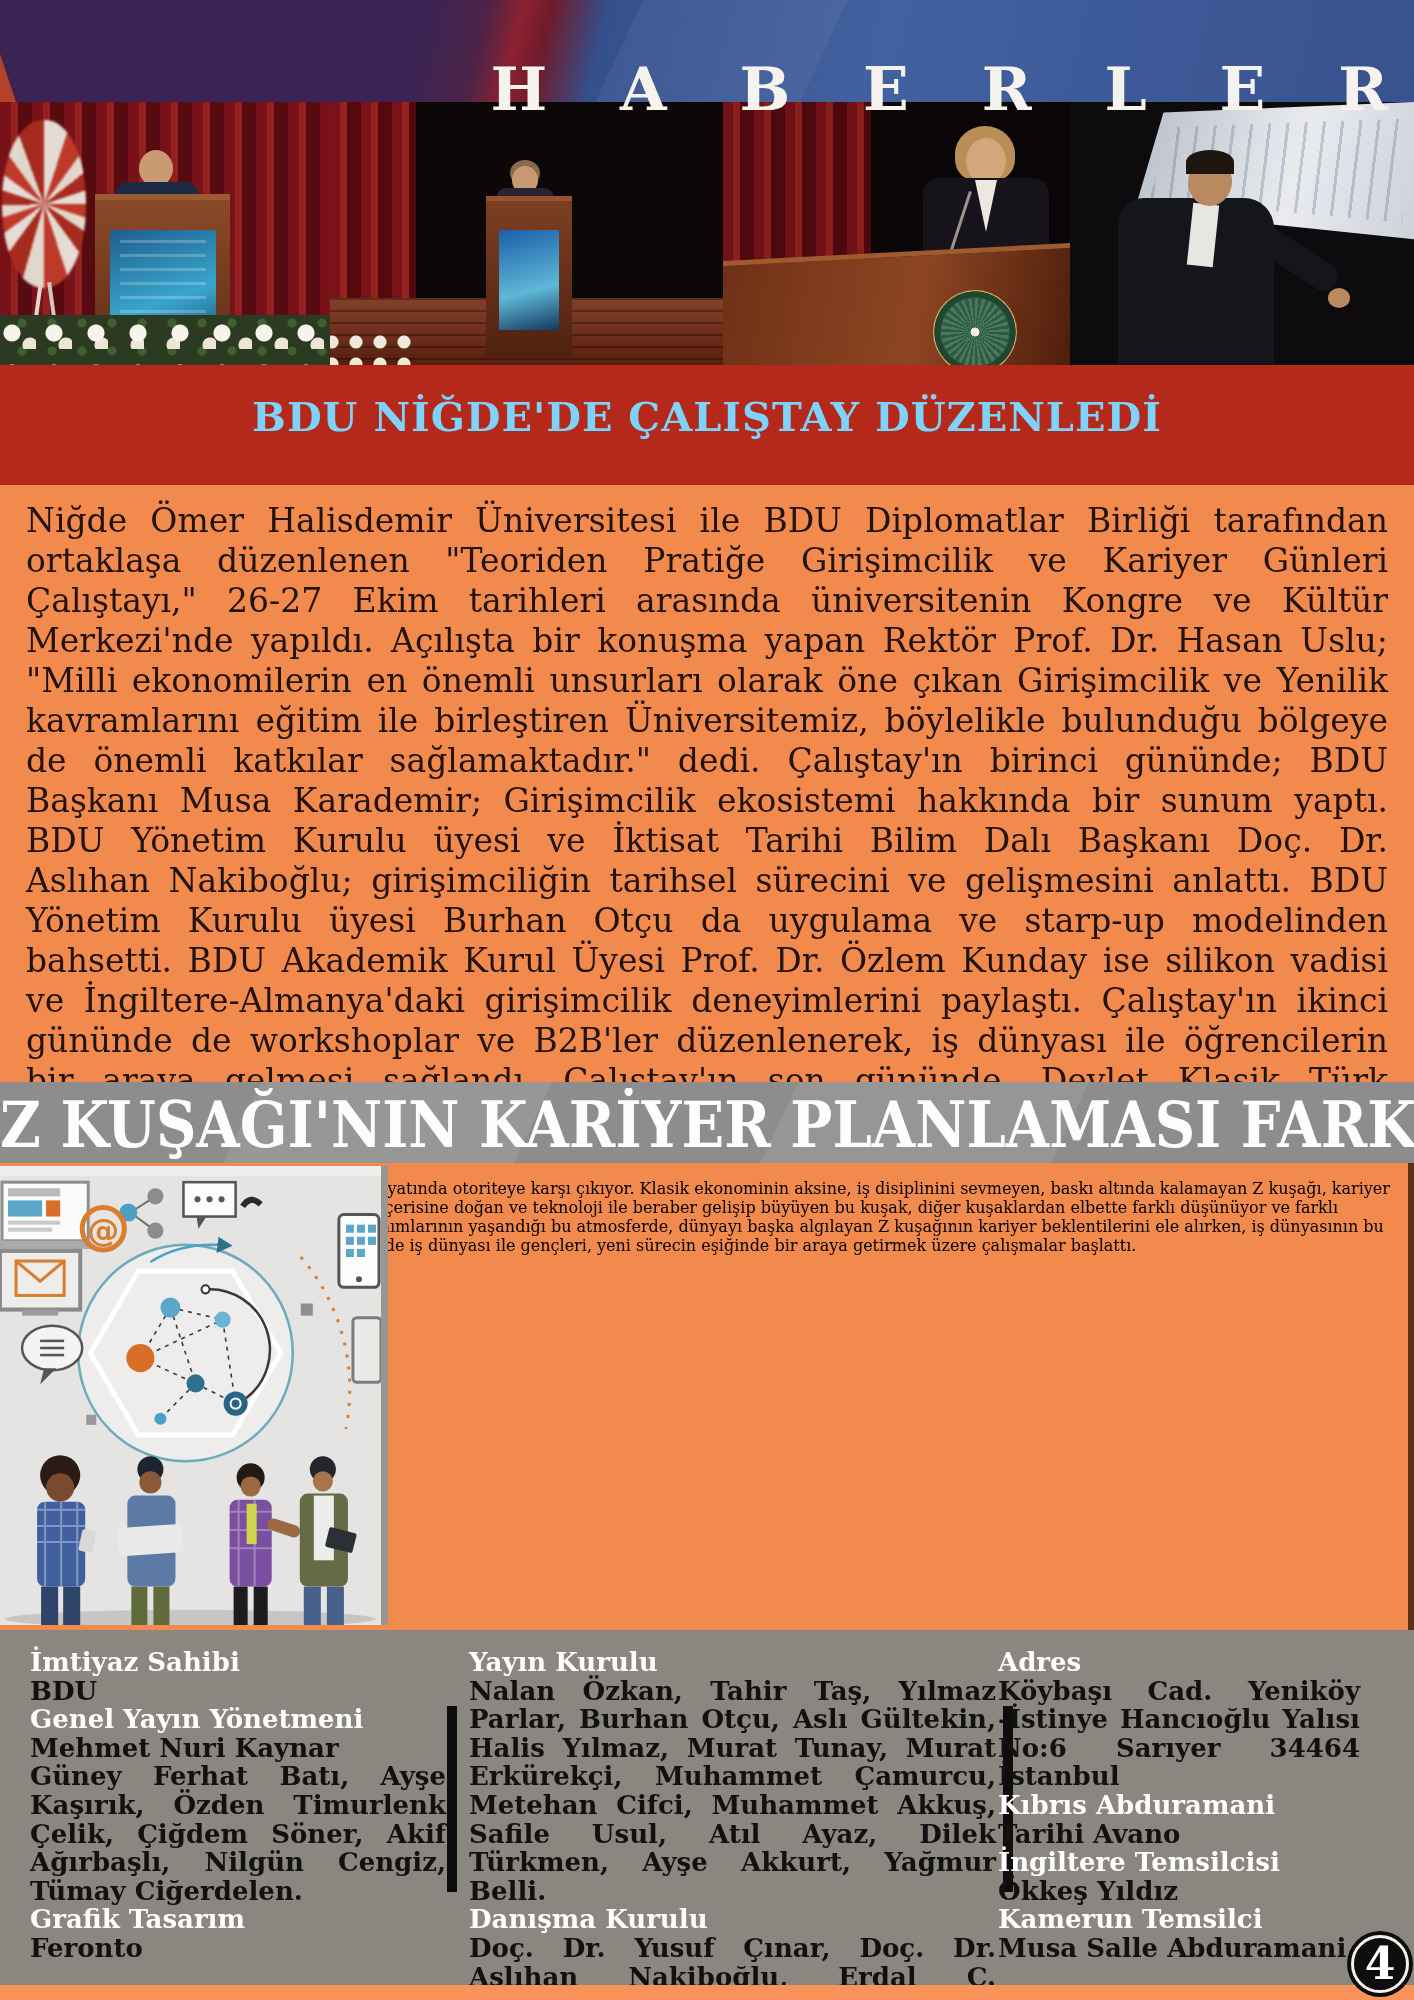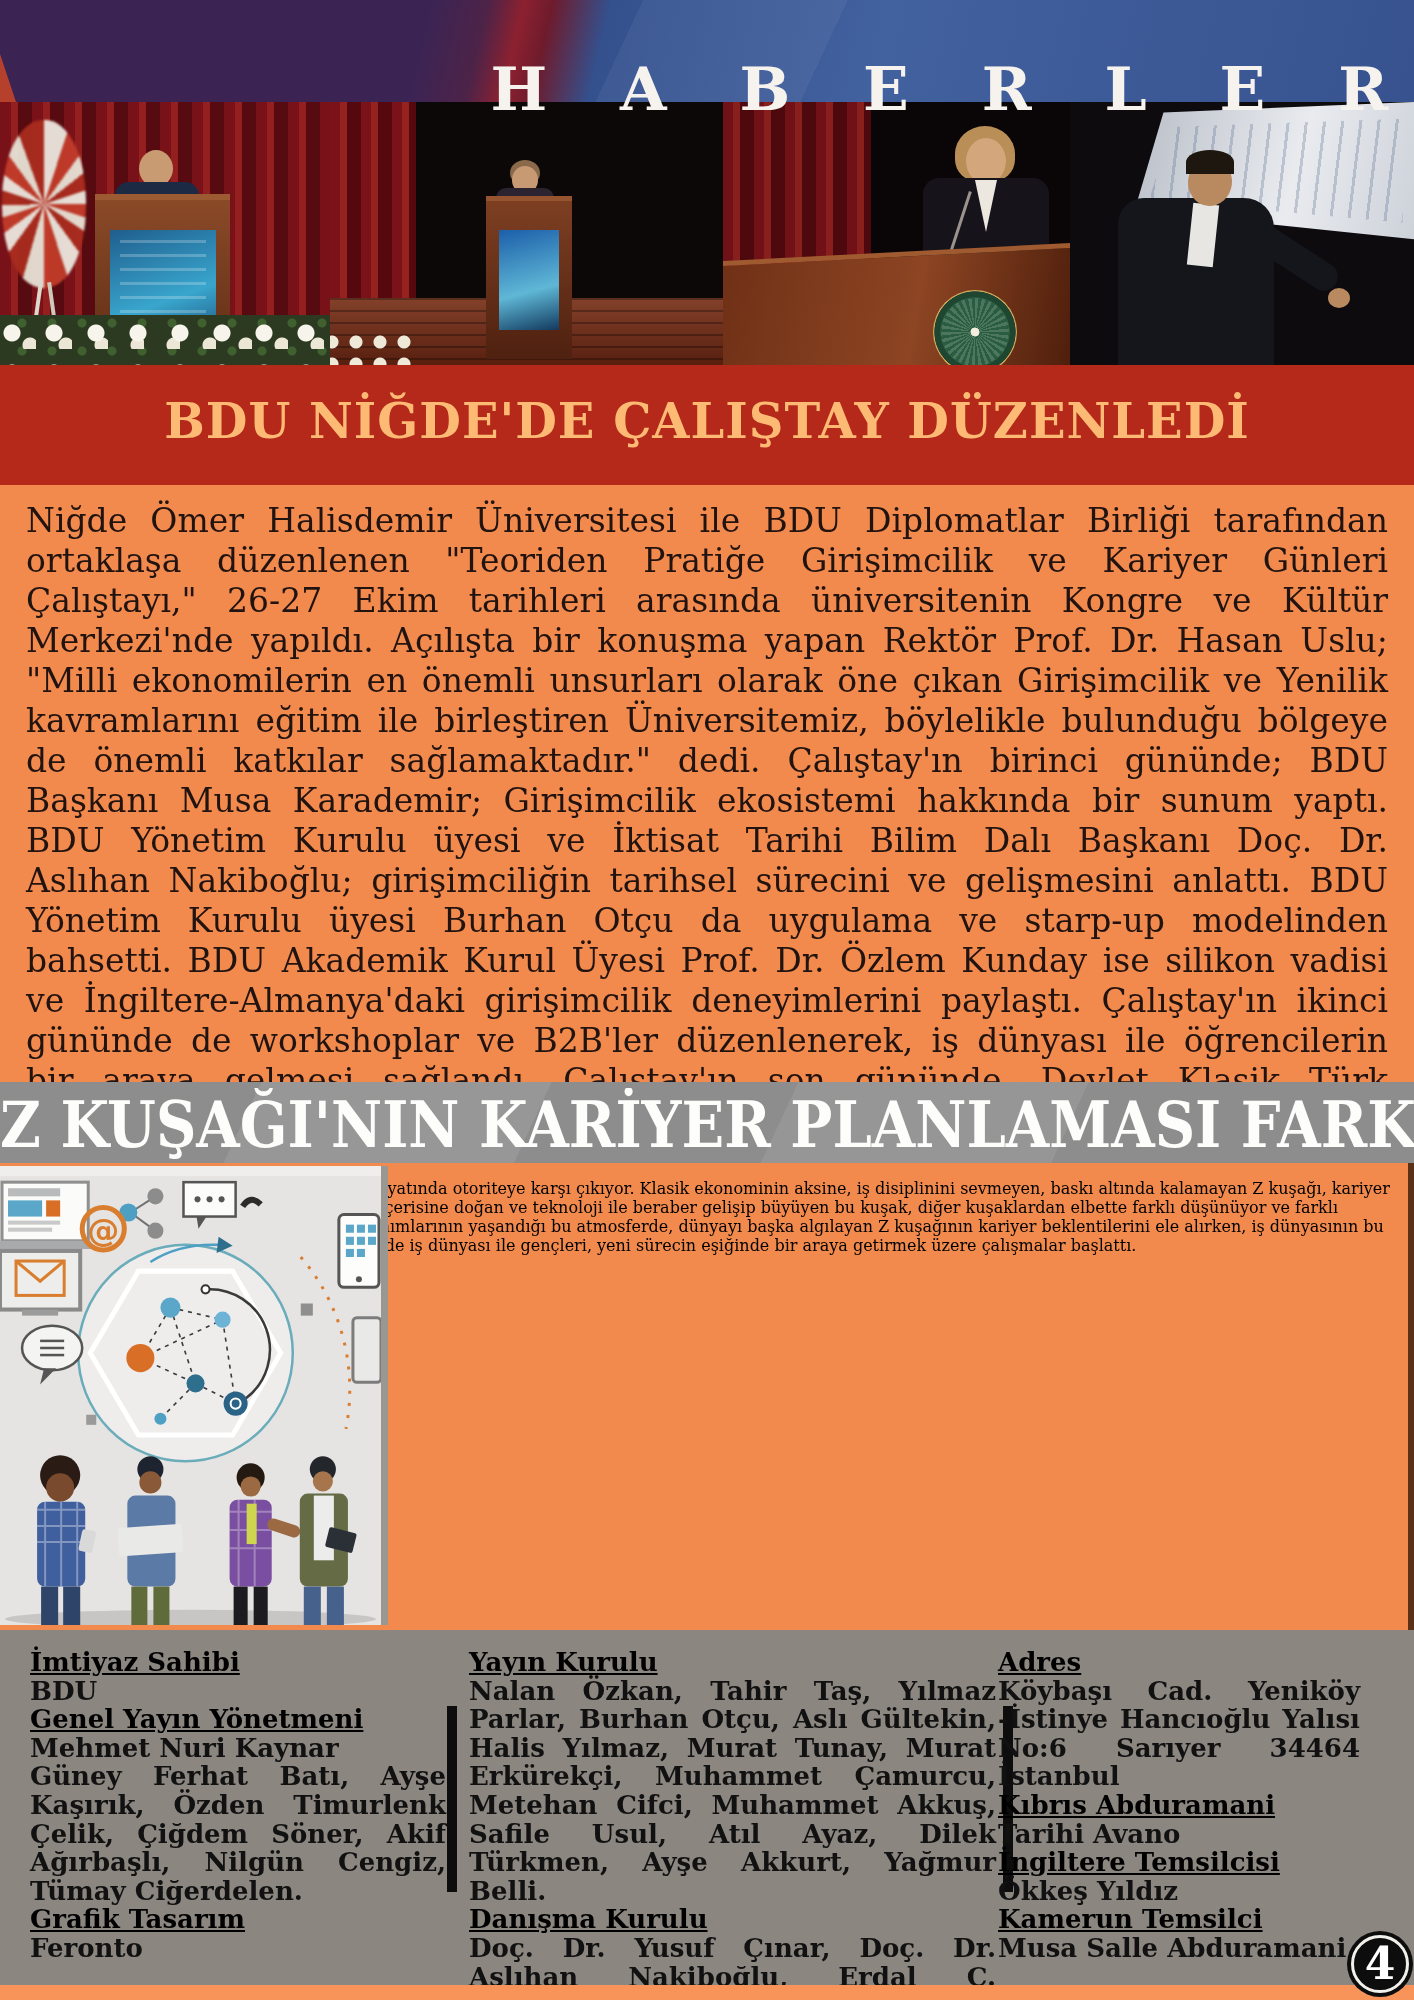--- a/index.html
+++ b/index.html
@@ -76,21 +76,21 @@
   .spk4-head{left:118px;top:56px;width:44px;height:48px;border-radius:50%;background:#b9895f;transform:rotate(6deg);}
   .spk4-hair{left:116px;top:48px;width:48px;height:24px;border-radius:50% 50% 0 0;background:#1d1710;}
   .spk4-body{left:48px;top:96px;width:156px;height:167px;border-radius:26px 30px 0 0;background:#15161c;}
   .spk4-shirt{left:120px;top:102px;width:26px;height:62px;background:#e8e6e2;transform:rotate(6deg);}
   .spk4-arm{left:170px;top:140px;width:104px;height:28px;border-radius:14px;background:#15161c;transform:rotate(33deg);}
   .spk4-hand{left:258px;top:186px;width:22px;height:20px;border-radius:50%;background:#b9895f;}
 
   
   .banner1{left:0;top:365px;width:1414px;height:120px;background:#b5291b;}
   .banner1 h2{margin:0;position:absolute;left:0;right:0;top:28px;text-align:center;
-    color:#fdba74;font-size:48px;font-weight:bold;letter-spacing:1px;}
+    color:#7dd3fc;font-size:40px;font-weight:bold;letter-spacing:1px;}
 
   
   .article1{left:0;top:485px;width:1414px;height:597px;background:#f28a4d;}
   .article1 p{margin:0;padding:16px 26px 0 26px;font-size:33px;line-height:40px;
     text-align:justify;color:#211310;word-spacing:4px;}
 
   
   .banner2{left:0;top:1082px;width:1414px;height:81px;background:#8d8d8d;overflow:hidden;}
   .banner2:before{content:"";position:absolute;inset:0;
     background:linear-gradient(115deg,transparent 18%,rgba(255,255,255,.09) 18% 38%,transparent 38%,transparent 55%,rgba(255,255,255,.08) 55% 75%,transparent 75%);}
@@ -103,21 +103,21 @@
   .techimg svg{position:absolute;inset:0;}
 
   
   .footer{left:0;top:1630px;width:1414px;height:355px;background:#8b8680;
     font-size:26px;font-weight:bold;line-height:28.6px;}
   .fcol{position:absolute;top:18px;}
   .fcol1{left:30px;width:416px;}
   .fcol2{left:469px;width:527px;}
   .fcol3{left:998px;width:362px;}
   .fcol p{margin:0;}
-  .fhead{color:#000000;text-decoration:underline;}
+  .fhead{color:#ffffff;}
   .fval{color:#111;text-align:justify;}
   .fdiv{top:76px;width:10px;height:186px;background:#0d0d0d;}
   .fdiv1{left:447px;} .fdiv2{left:1003px;}
   .orangestrip{left:0;top:1985px;width:1414px;height:15px;background:#f8945a;}
   .badge{left:1347px;top:1931px;width:66px;height:66px;border-radius:50%;background:#0d0d0d;z-index:5;}
   .badge-ring{position:absolute;inset:4px;border:3px solid #f2f0ea;border-radius:50%;}
   .badge-num{position:absolute;inset:0;display:flex;align-items:center;justify-content:center;
     color:#fff;font-size:44px;font-weight:bold;padding-bottom:2px;}
 </style>
 </head>

